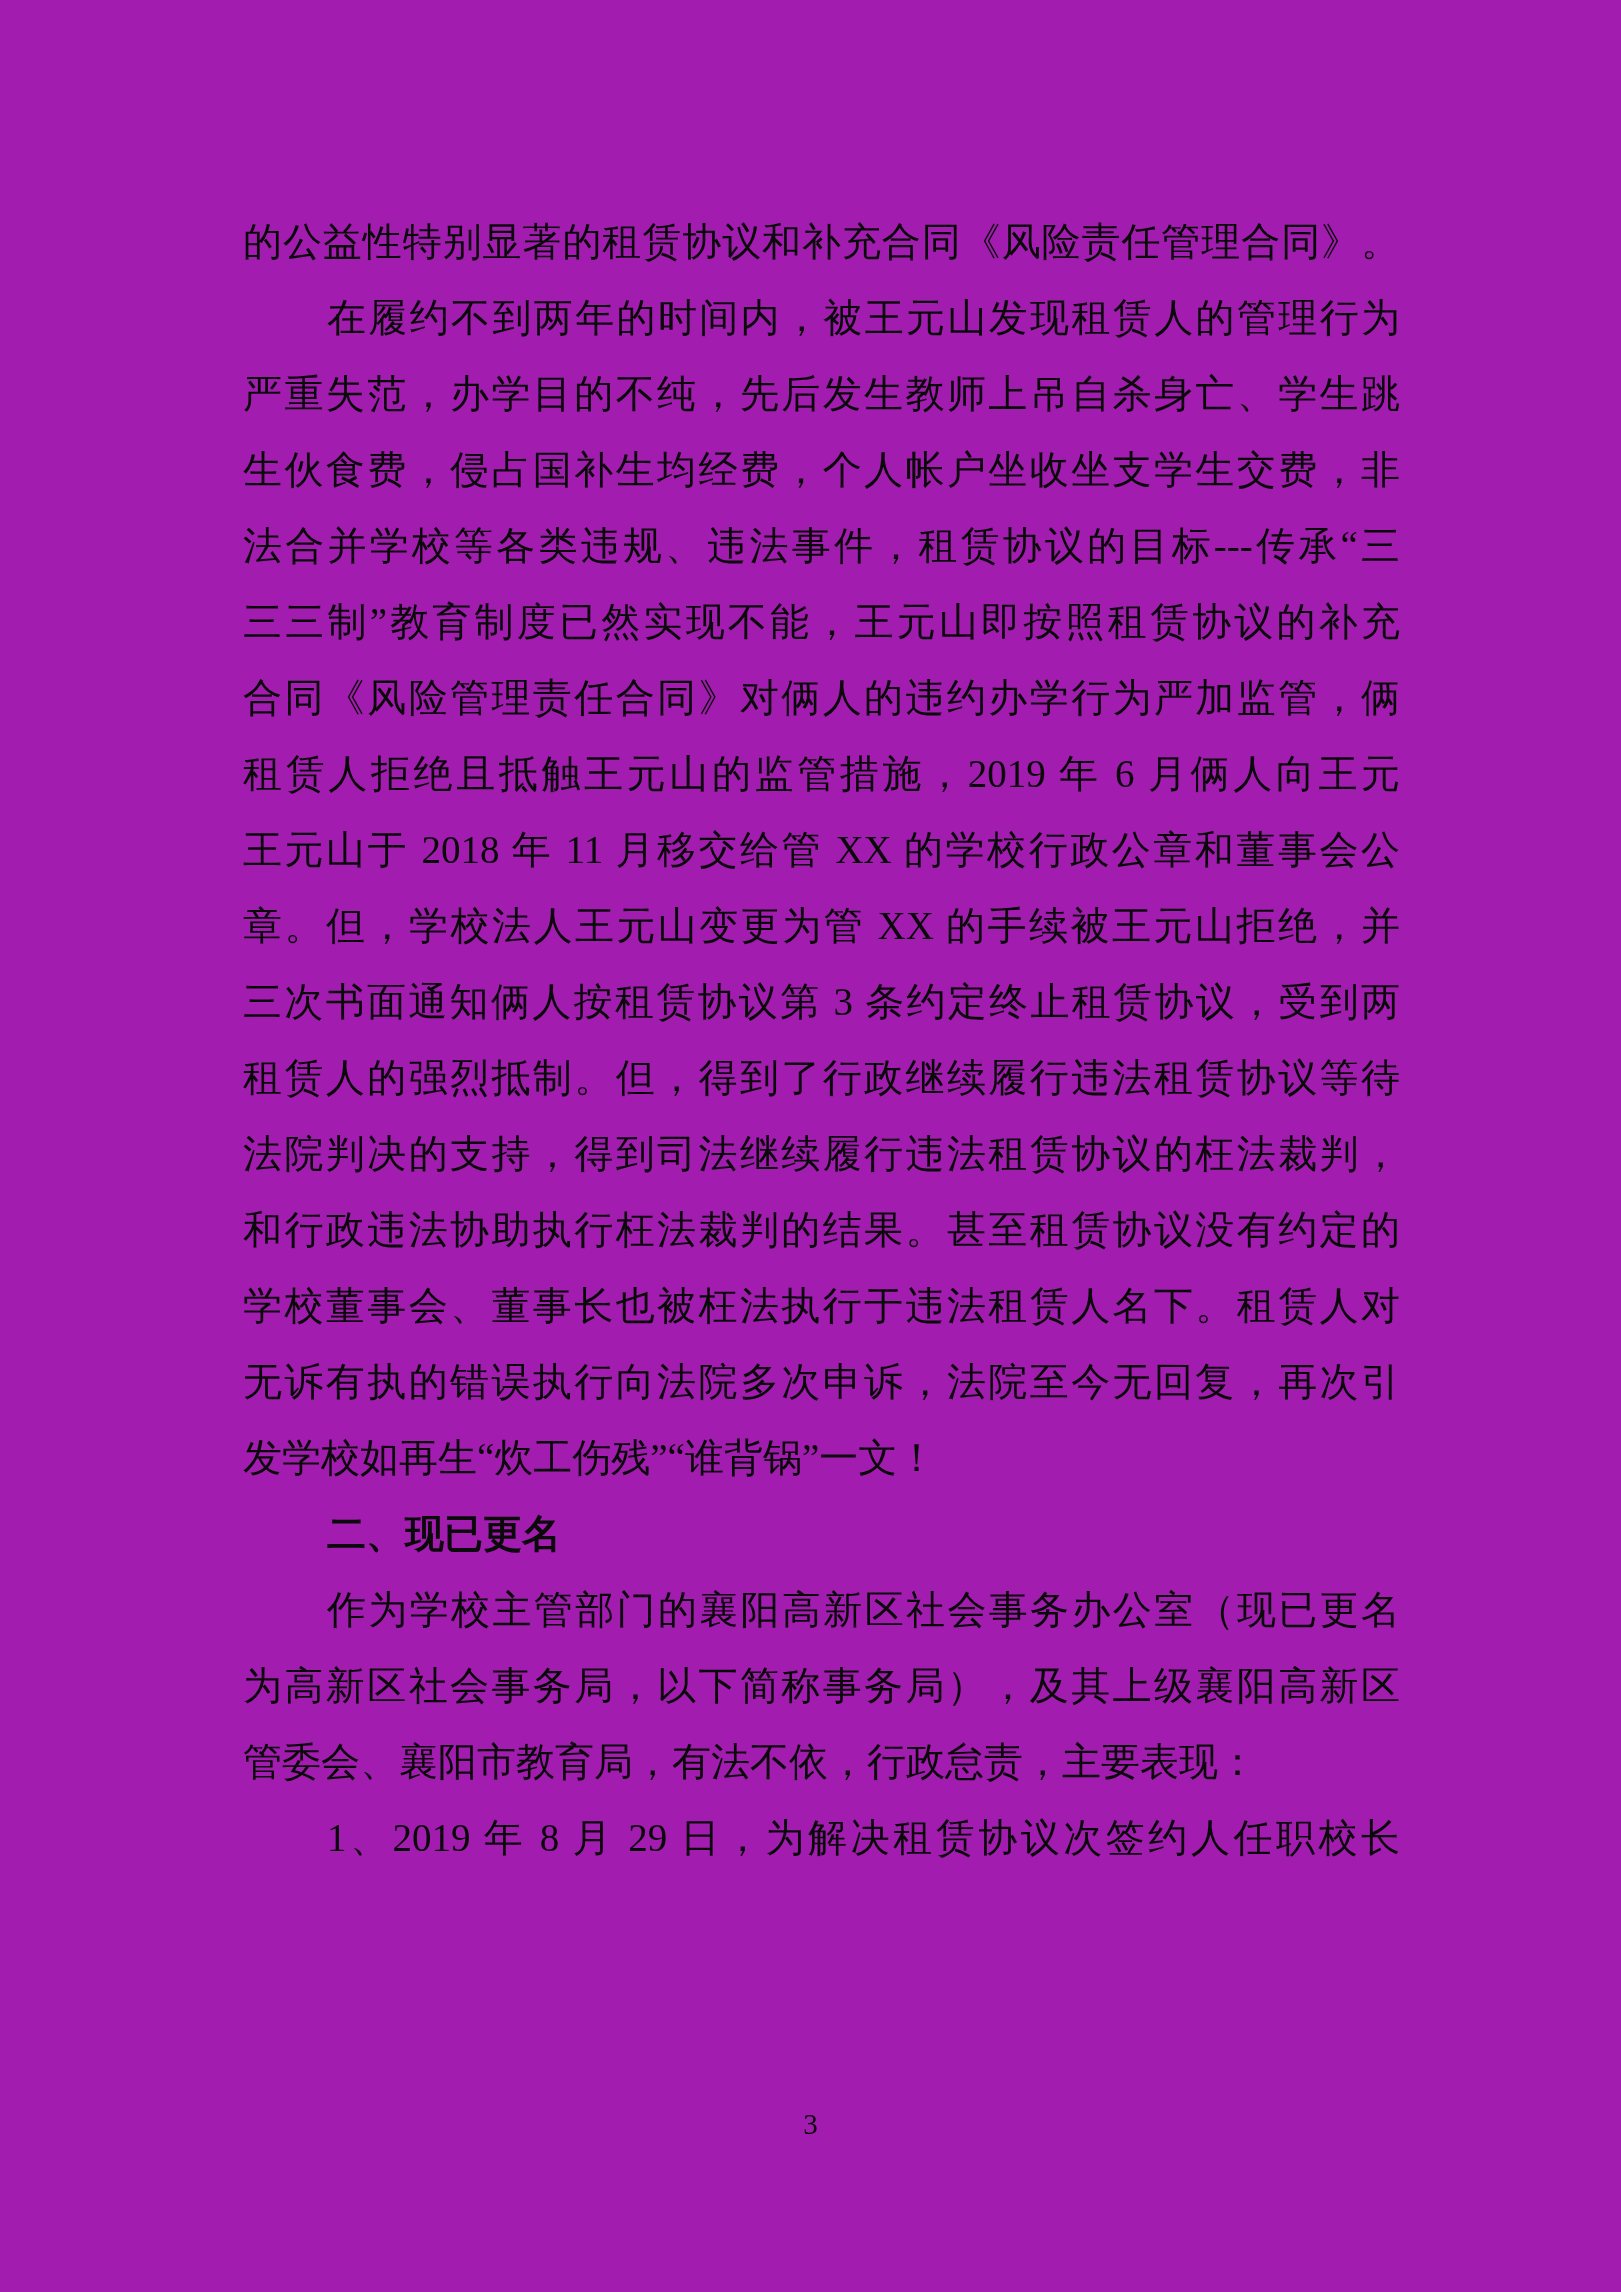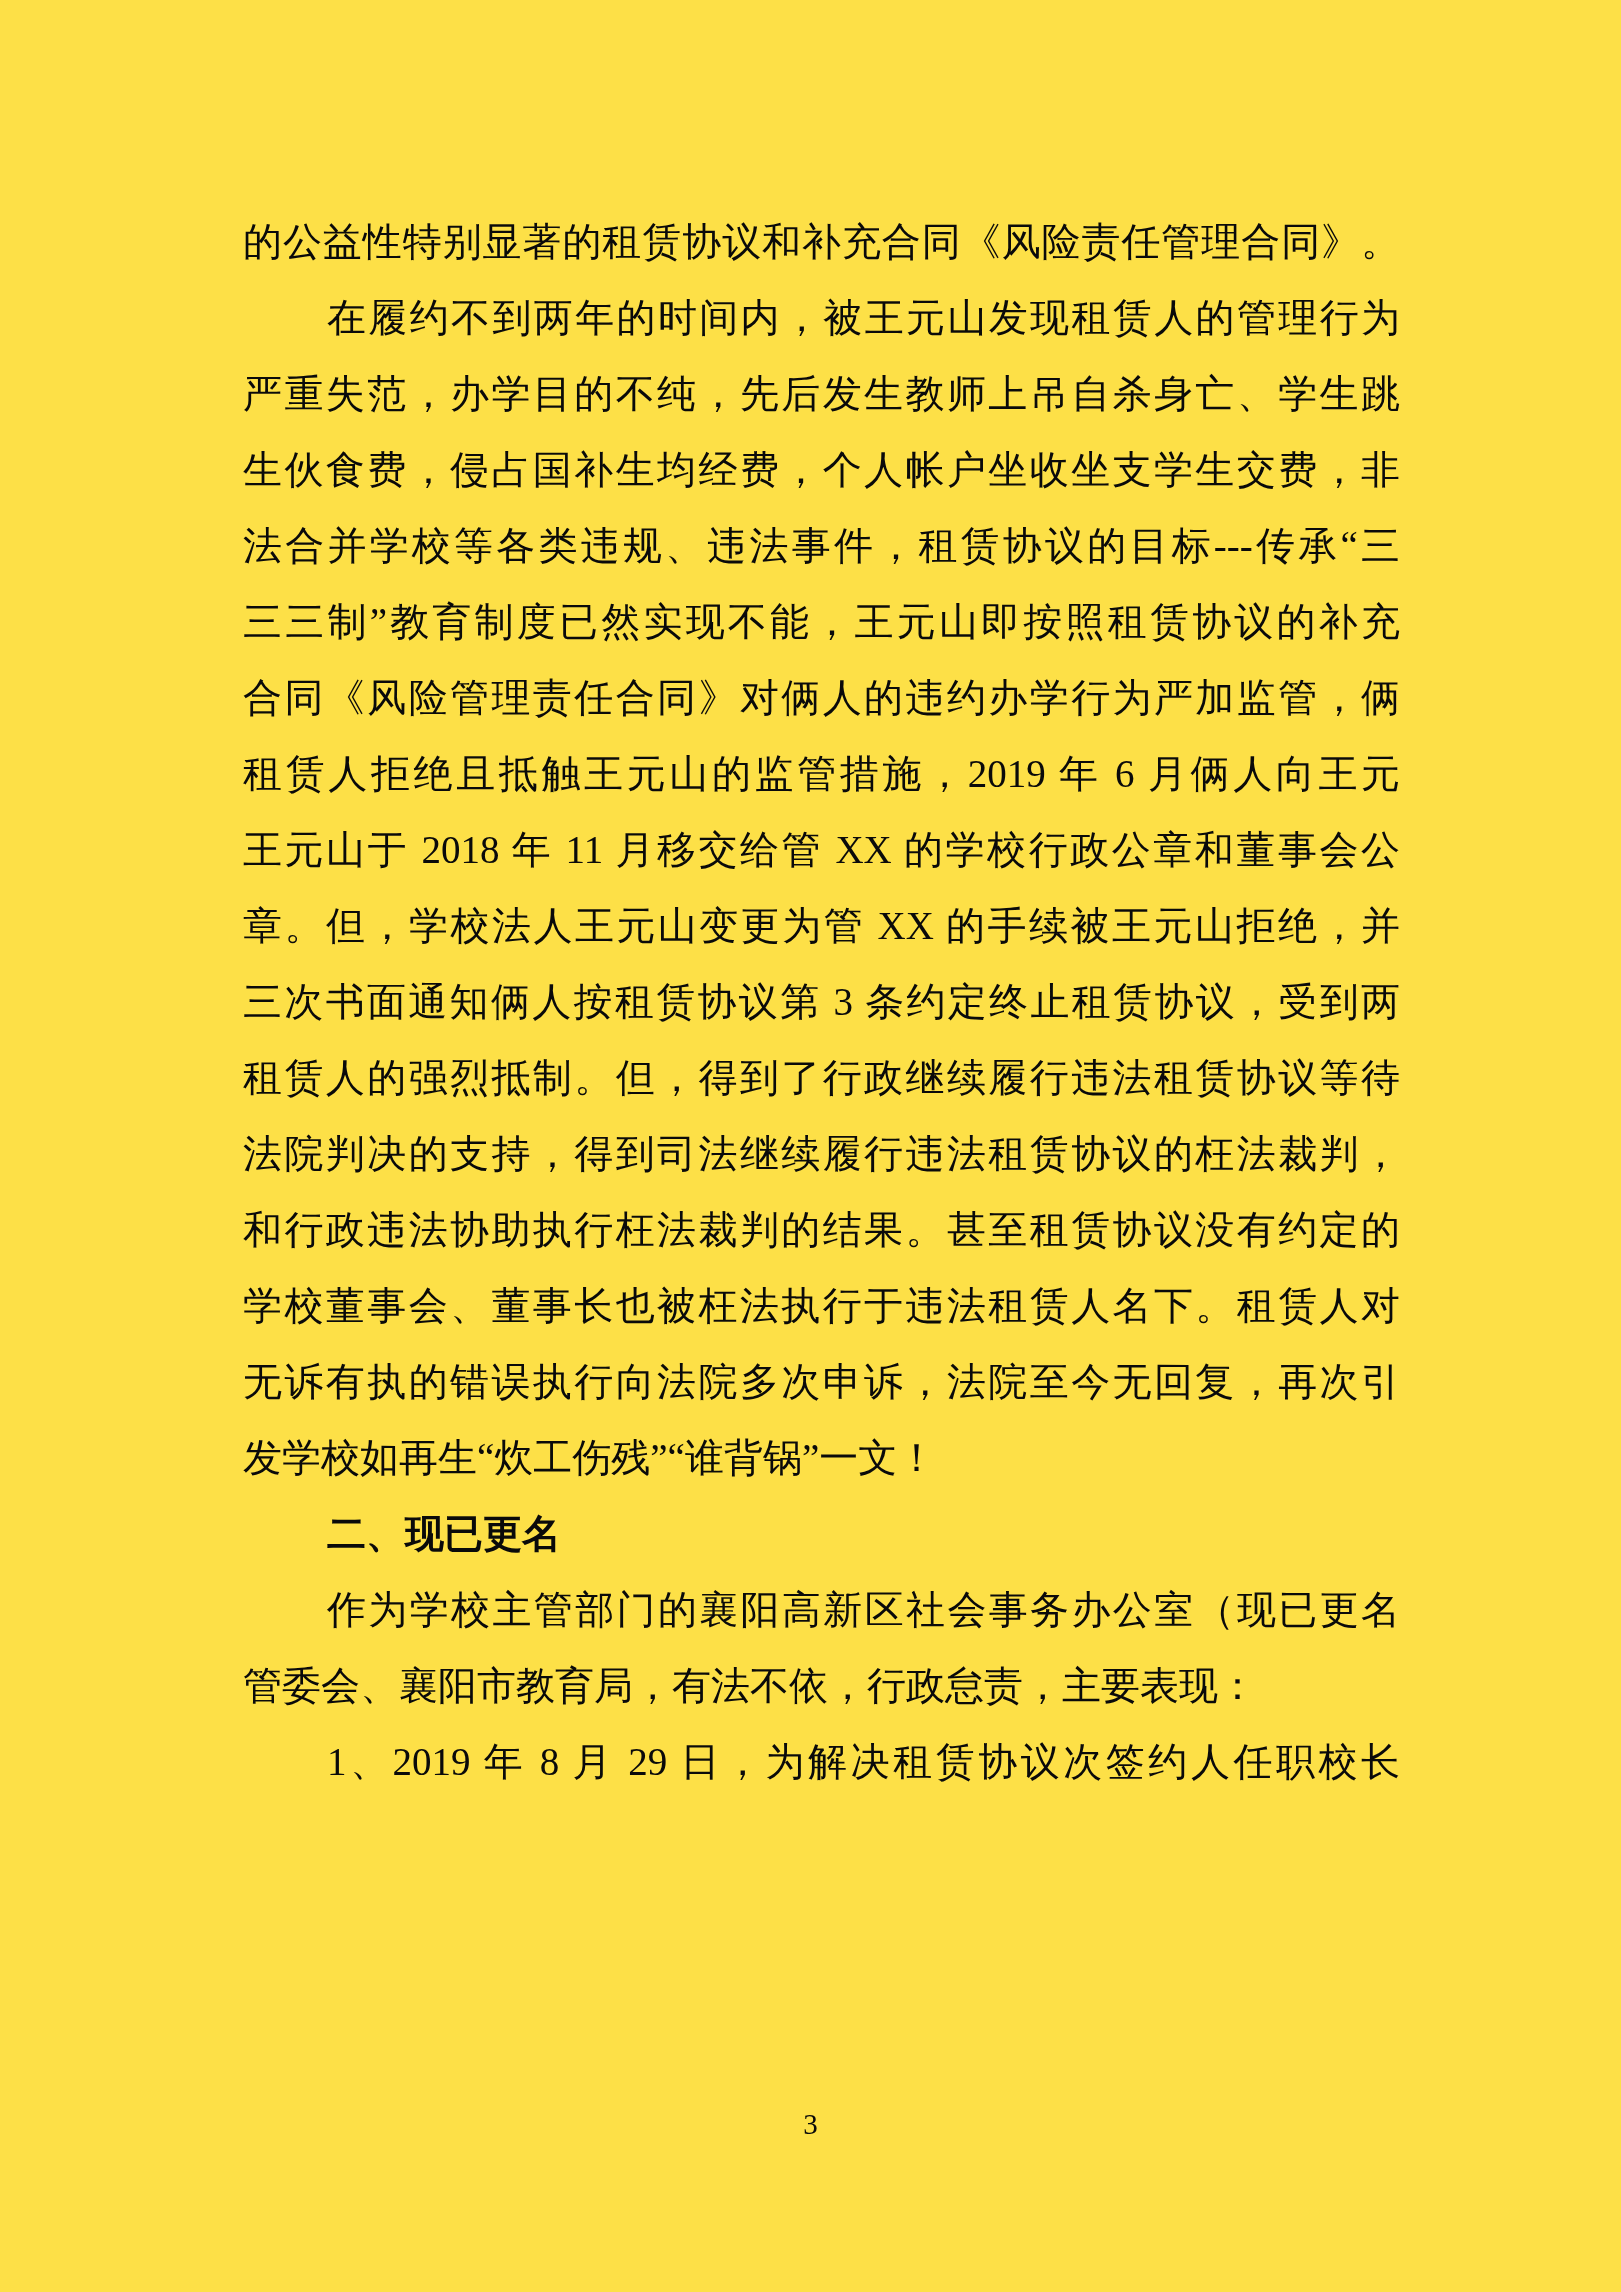--- a/index.html
+++ b/index.html
@@ -4,21 +4,21 @@
 <style>
   html, body {
     margin: 0;
     padding: 0;
     background: #ffffff;
   }
   .page {
     position: relative;
     width: 1621px;
     height: 2293px;
-    background: #fde047;
+    background: #a21caf;
     overflow: hidden;
     font-family: "Liberation Serif", "DejaVu Serif", serif;
     color: #0a0a0a;
   }
   .text-block {
     position: absolute;
     top: 204px;
     left: 243px;
     width: 1157px;
   }
@@ -65,18 +65,19 @@
       <div class="line justify">章。但，学校法人王元山变更为管 XX 的手续被王元山拒绝，并</div>
       <div class="line justify">三次书面通知俩人按租赁协议第 3 条约定终止租赁协议，受到两</div>
       <div class="line justify">租赁人的强烈抵制。但，得到了行政继续履行违法租赁协议等待</div>
       <div class="line justify">法院判决的支持，得到司法继续履行违法租赁协议的枉法裁判，</div>
       <div class="line justify">和行政违法协助执行枉法裁判的结果。甚至租赁协议没有约定的</div>
       <div class="line justify">学校董事会、董事长也被枉法执行于违法租赁人名下。租赁人对</div>
       <div class="line justify">无诉有执的错误执行向法院多次申诉，法院至今无回复，再次引</div>
       <div class="line">发学校如再生“炊工伤残”“谁背锅”一文！</div>
       <div class="line bold" style="padding-left: 84px;">二、现已更名</div>
       <div class="line justify" style="padding-left: 84px;">作为学校主管部门的襄阳高新区社会事务办公室（现已更名</div>
+      <div class="line justify">为高新区社会事务局，以下简称事务局），及其上级襄阳高新区</div>
       <div class="line">管委会、襄阳市教育局，有法不依，行政怠责，主要表现：</div>
       <div class="line justify" style="padding-left: 84px;">1、2019 年 8 月 29 日，为解决租赁协议次签约人任职校长</div>
     </div>
   <div class="page-number">3</div>
 </div>
 
 
 </body></html>

